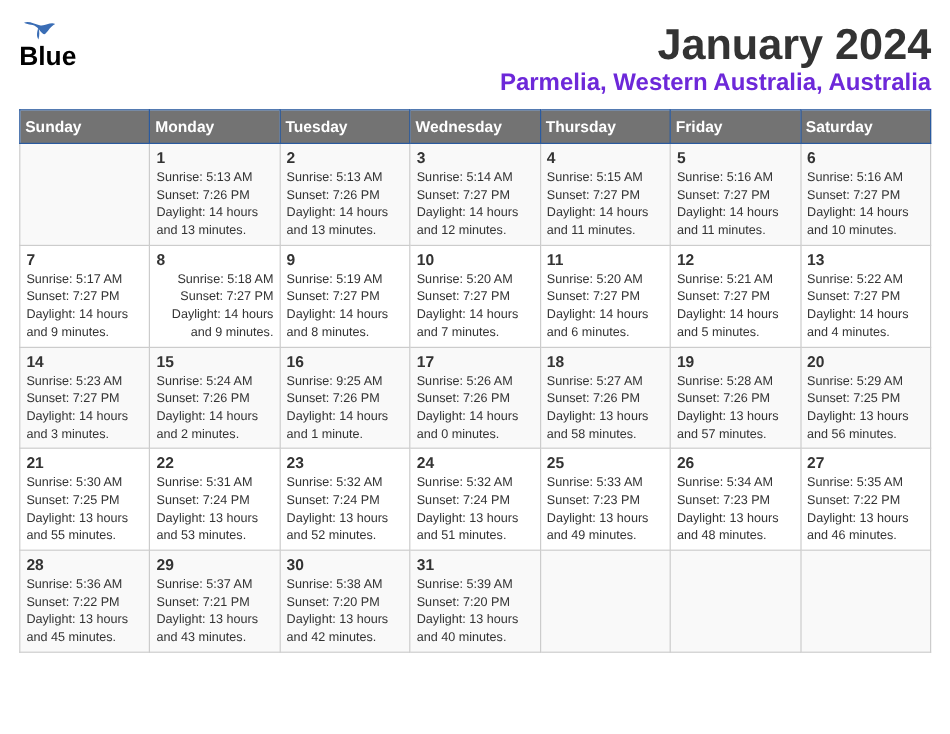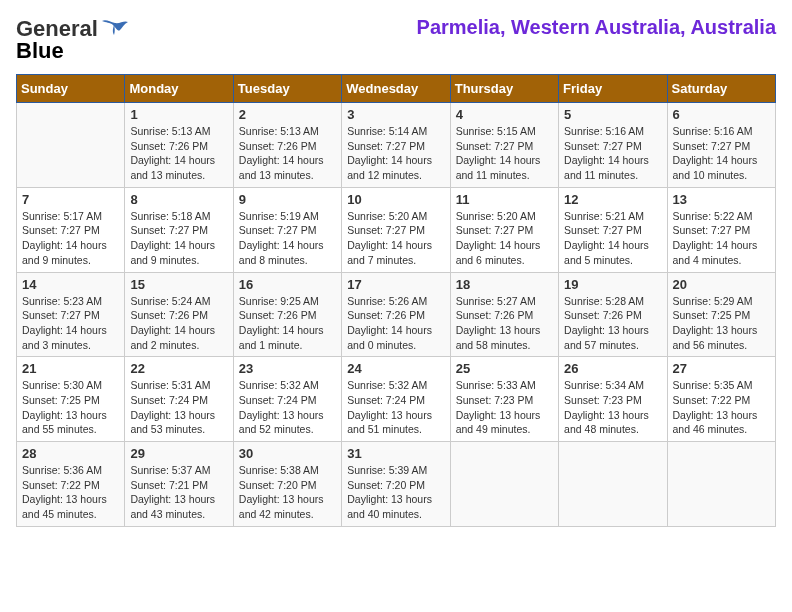--- a/index.html
+++ b/index.html
@@ -33,21 +33,21 @@
       font-size: 20px;
       color: #6d28d9;
       font-weight: bold;
     }
     .calendar-table {
       width: 100%;
       border-collapse: collapse;
       font-size: 11px;
     }
     .calendar-table thead tr th {
-      background-color: #a16207;
+      background-color: #737373;
       color: #fff;
       padding: 6px 4px;
       text-align: left;
       font-size: 13px;
       border: 1px solid #2a5a9f;
     }
     .calendar-table tbody tr td {
       border: 1px solid #ccc;
       vertical-align: top;
       padding: 4px 5px;
@@ -74,29 +74,29 @@
     .empty-cell {
       background: #f9f9f9;
     }
   </style>
 </head>
 <body>
 
 <div class="header-section">
   <div class="logo">
     <div style="display:flex; align-items:center;">
-      <span style="font-size:22px; font-weight:bold; color:#333;">General</span>
       <svg width="30" height="22" viewBox="0 0 30 22" style="margin-left:2px;">
         <path d="M28,4 C24,2 20,6 15,5 C10,4 6,1 2,3 C6,5 10,4 13,7 C16,10 18,14 20,12 C22,10 24,6 28,4 Z" fill="#3a6db5"></path>
         <path d="M14,7 C13,10 12,14 14,17 C15,14 15,10 14,7 Z" fill="#3a6db5"></path>
       </svg>
     </div>
     <span style="font-size:22px; font-weight:bold; color:#000000; margin-top:-4px;">Blue</span>
   </div>
   <div class="title-block">
+    <div class="calendar-title">January 2024</div>
     <div class="calendar-subtitle">Parmelia, Western Australia, Australia</div>
   </div>
 </div>
 
 <table class="calendar-table">
   <thead>
     <tr>
       <th>Sunday</th>
       <th>Monday</th>
       <th>Tuesday</th>
@@ -155,21 +155,21 @@
       <tr>
         <td>
           <span class="day-number">7</span>
           <div class="day-info" style="white-space: pre-line;">Sunrise: 5:17 AM
 Sunset: 7:27 PM
 Daylight: 14 hours
 and 9 minutes.</div>
         </td>
         <td>
           <span class="day-number">8</span>
-          <div class="day-info" style="white-space: pre-line;">Sunrise: 5:18 AM
+          <div class="day-info" style="white-space: pre-line; text-align: right;">Sunrise: 5:18 AM
 Sunset: 7:27 PM
 Daylight: 14 hours
 and 9 minutes.</div>
         </td>
         <td>
           <span class="day-number">9</span>
           <div class="day-info" style="white-space: pre-line;">Sunrise: 5:19 AM
 Sunset: 7:27 PM
 Daylight: 14 hours
 and 8 minutes.</div>

